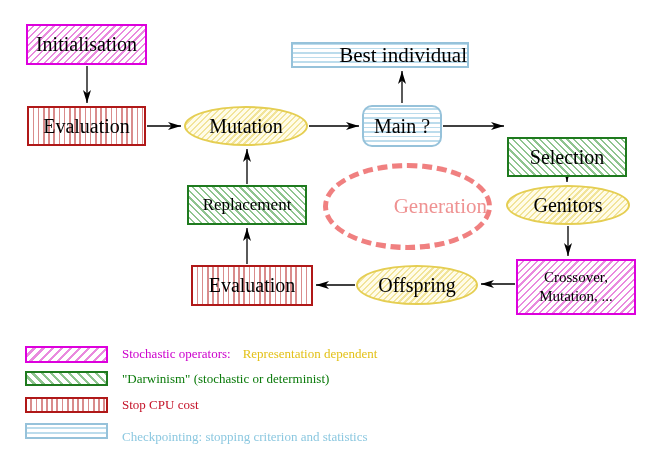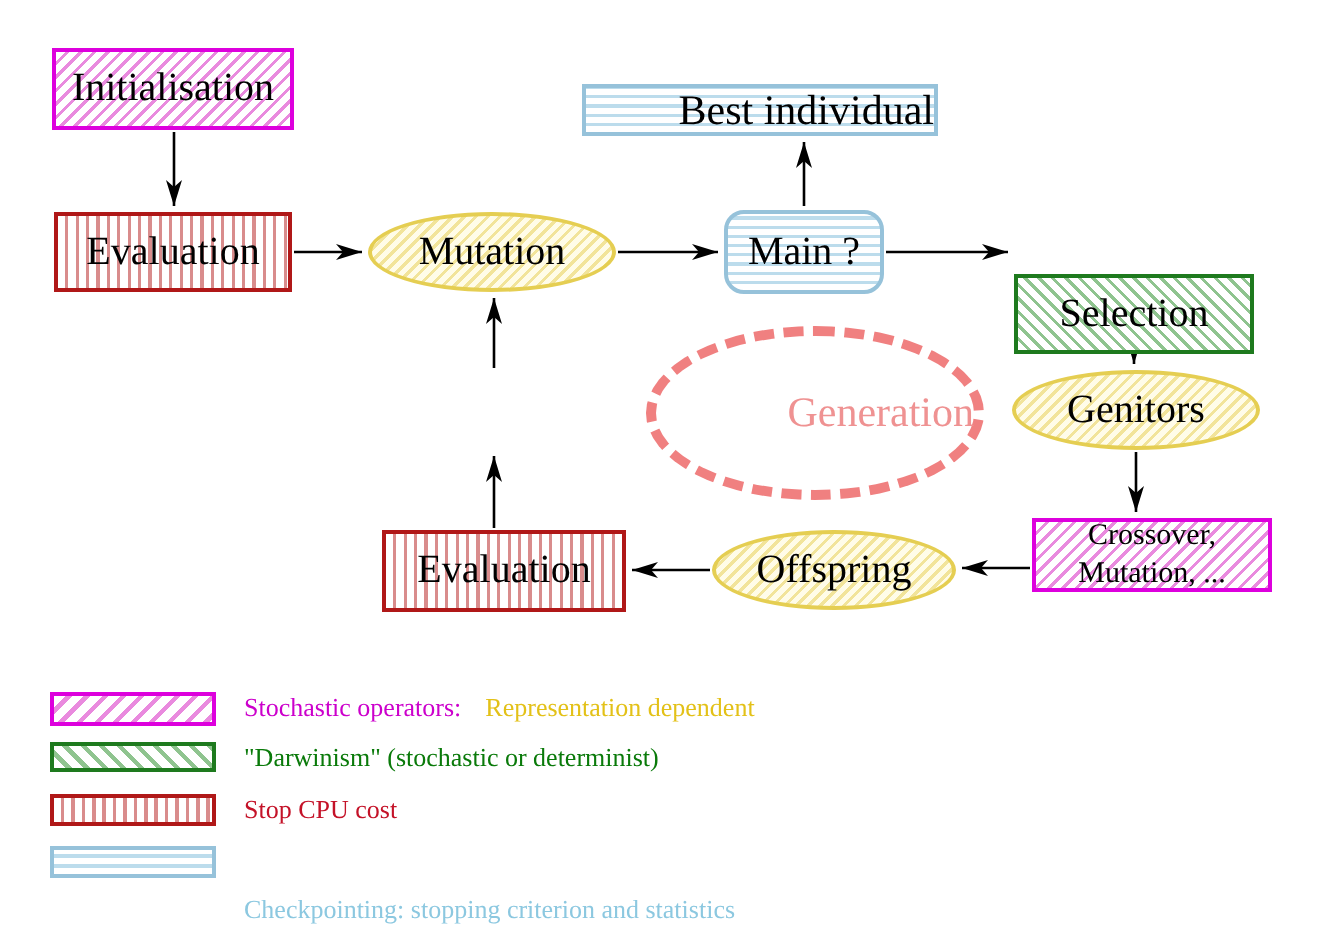--- a/index.html
+++ b/index.html
@@ -96,33 +96,36 @@
   </div>
 
   <div class="node hatch-green" style="left:507px; top:105px; width:120px; height:40px; font-size:20px;margin-top:32px;">
     <span>Selection</span>
   </div>
 
   <div class="node ellipse-yellow" style="left:506px; top:185px; width:124px; height:40px; font-size:20px;">
     <span>Genitors</span>
   </div>
 
-  <div class="node hatch-magenta" style="left:516px; top:259px; width:120px; height:37px; font-size:15px; flex-direction:column; line-height:1.25;">
+  <div class="node hatch-magenta" style="left:516px; top:259px; width:120px; height:56px; font-size:15px; flex-direction:column; line-height:1.25;">
     <span>Crossover,</span>
     <span>Mutation, ...</span>
   </div>
 
   <div class="node ellipse-yellow" style="left:356px; top:265px; width:122px; height:40px; font-size:20px;">
     <span>Offspring</span>
   </div>
 
   <div class="node stripe-red" style="left:191px; top:265px; width:122px; height:41px; font-size:20px;">
     <span>Evaluation</span>
   </div>
 
+  <div class="node hatch-green" style="left:187px; top:185px; width:120px; height:40px; font-size:17px;">
+    <span>Replacement</span>
+  </div>
 
   <div class="node generation-ellipse" style="left:323px; top:163px; width:169px; height:87px; font-size:21px;justify-content:flex-end;">
     <span>Generation</span>
   </div>
 
   <div class="legend-swatch sw1 hatch-magenta"></div>
   <div class="legend-label" style="top:345px; height:18px;">
     <span style="color:var(--c-magenta-text); margin-right:12px;">Stochastic operators:</span>
     <span style="color:var(--c-gold-text);">Representation dependent</span>
   </div>
@@ -131,17 +134,17 @@
   <div class="legend-label" style="top:370px; height:17px; color:var(--c-green-text);">
     <span>"Darwinism" (stochastic or determinist)</span>
   </div>
 
   <div class="legend-swatch sw3 stripe-red"></div>
   <div class="legend-label" style="top:396px; height:18px; color:var(--c-red-text);">
     <span>Stop CPU cost</span>
   </div>
 
   <div class="legend-swatch sw4 stripe-cyan"></div>
-  <div class="legend-label" style="top:446px; height:18px; color:var(--c-cyan-text);">
+  <div class="legend-label" style="top:428px; height:18px; color:var(--c-cyan-text);">
     <span>Checkpointing: stopping criterion and statistics</span>
   </div>
 
 </div>
 
 </body></html>

